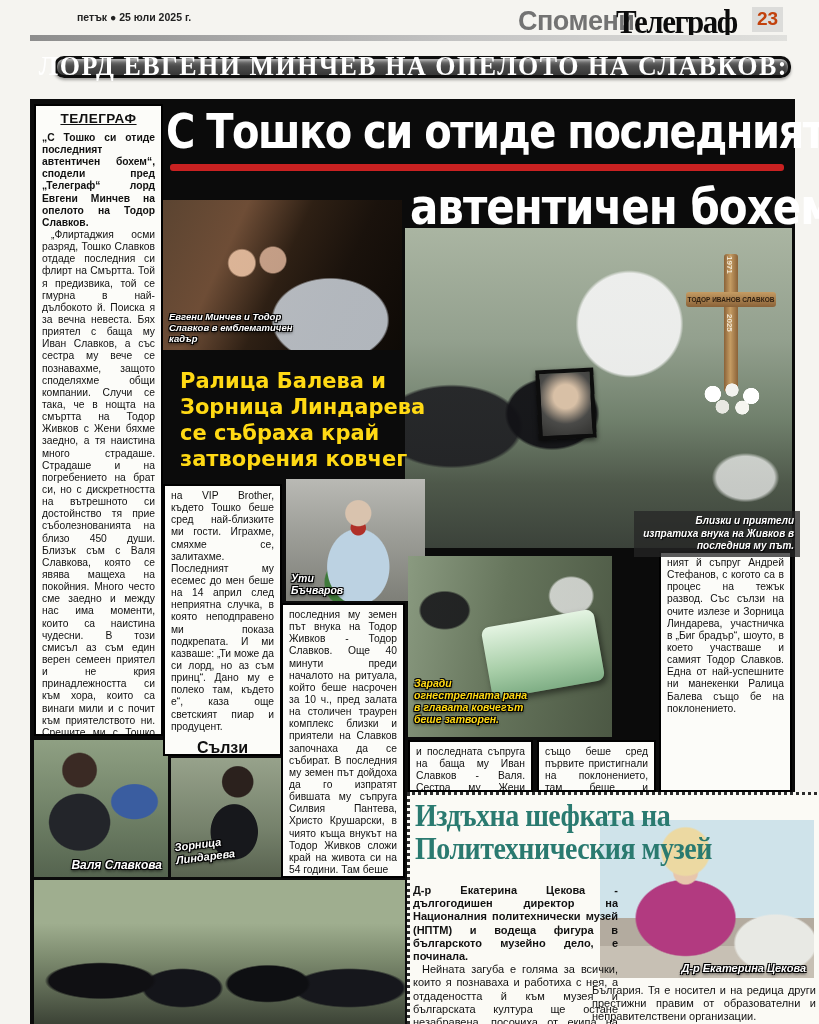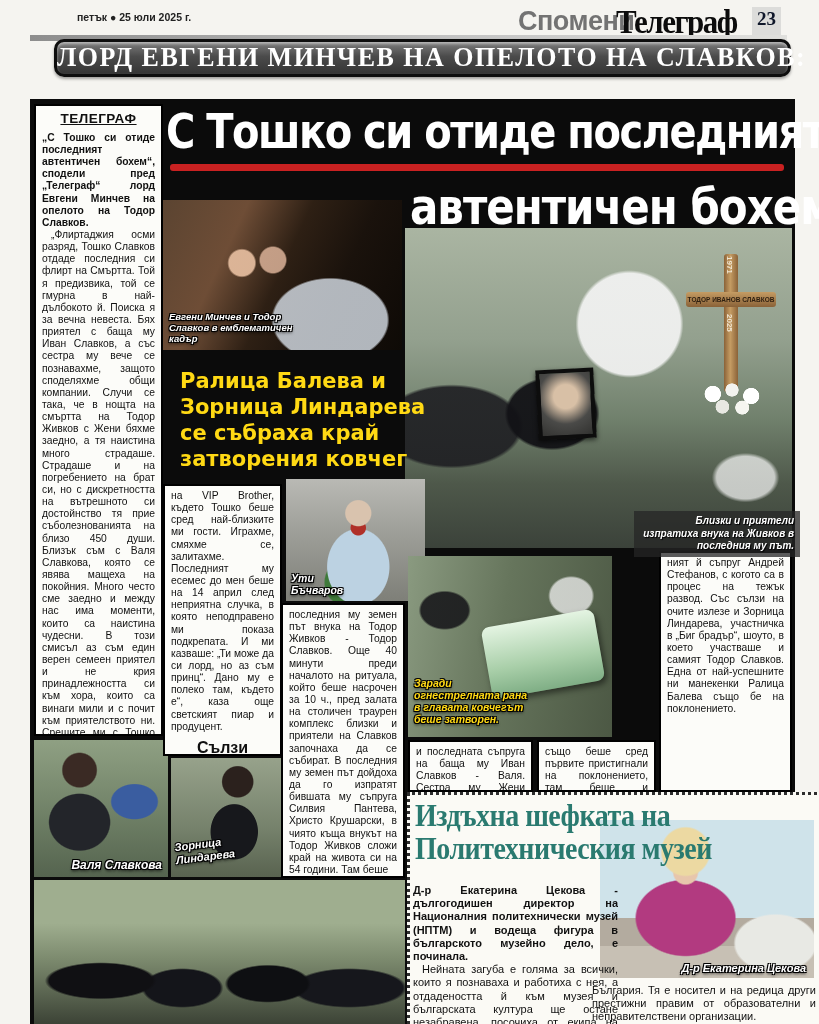--- a/index.html
+++ b/index.html
@@ -8,30 +8,30 @@
     background:#f5f4f0; overflow:hidden;
     font-family:"Liberation Sans", sans-serif; color:#111;
   }
   .abs { position:absolute; }
 
   
   .date { left:53px; top:11px; font-size:10.5px; font-weight:bold; color:#222;padding-left:24px; }
   .section { left:518px; top:6px; font-size:27px; font-weight:bold; color:#737373; letter-spacing:-0.5px; }
   .brand { left:616px; top:2px; font-size:31px; font-weight:bold; font-family:"Liberation Serif", serif;
            color:#0c0c0c; letter-spacing:-1.5px; transform:scaleY(1.12); transform-origin:top left; }
-  .pagenum { left:752px; top:7px; font-size:19px; font-weight:bold; color:#0f172a; background:#dcdcda; padding:1px 5px 18px;font-family:Liberation Serif, serif; }
+  .pagenum { left:752px; top:7px; font-size:19px; font-weight:bold; color:#c2410c; background:#dcdcda; padding:1px 5px 2px; }
   .rule { left:30px; top:35px; width:757px; height:6px;
           background:linear-gradient(to right,#8d8d8d,#c2c2c2 55%,#e0e0dd); }
 
   
-  .kicker { left:54px; top:39px; width:737px; height:38px; border-radius:10px;
+  .kicker { left:54px; top:56px; width:737px; height:22px; border-radius:10px;
             background:linear-gradient(#7d7d7d,#4b4b4b 45%,#353535);
             border:3px solid #0e0e0e; box-sizing:border-box;
             box-shadow:inset 0 2px 3px rgba(255,255,255,.45), 0 2px 3px rgba(0,0,0,.35);
-            display:flex; align-items:center; justify-content:flex-start; }
+            display:flex; align-items:center; justify-content:flex-end; }
   .kicker span { color:#fff; font-family:"Liberation Serif", serif; font-weight:bold;
                  font-size:26px; letter-spacing:1.5px; white-space:nowrap; transform:scaleY(1.05); }
 
   
   .black-main { left:30px; top:99px; width:765px; height:694px; background:#0b0b0b; }
   .black-bl   { left:30px; top:793px; width:377px; height:231px; background:#0b0b0b; }
 
   
   .hl { color:#fff; font-family:"DejaVu Sans", sans-serif; font-weight:bold;
         white-space:nowrap; text-align:center; transform:scaleY(1.18); transform-origin:top center; z-index:3; }

